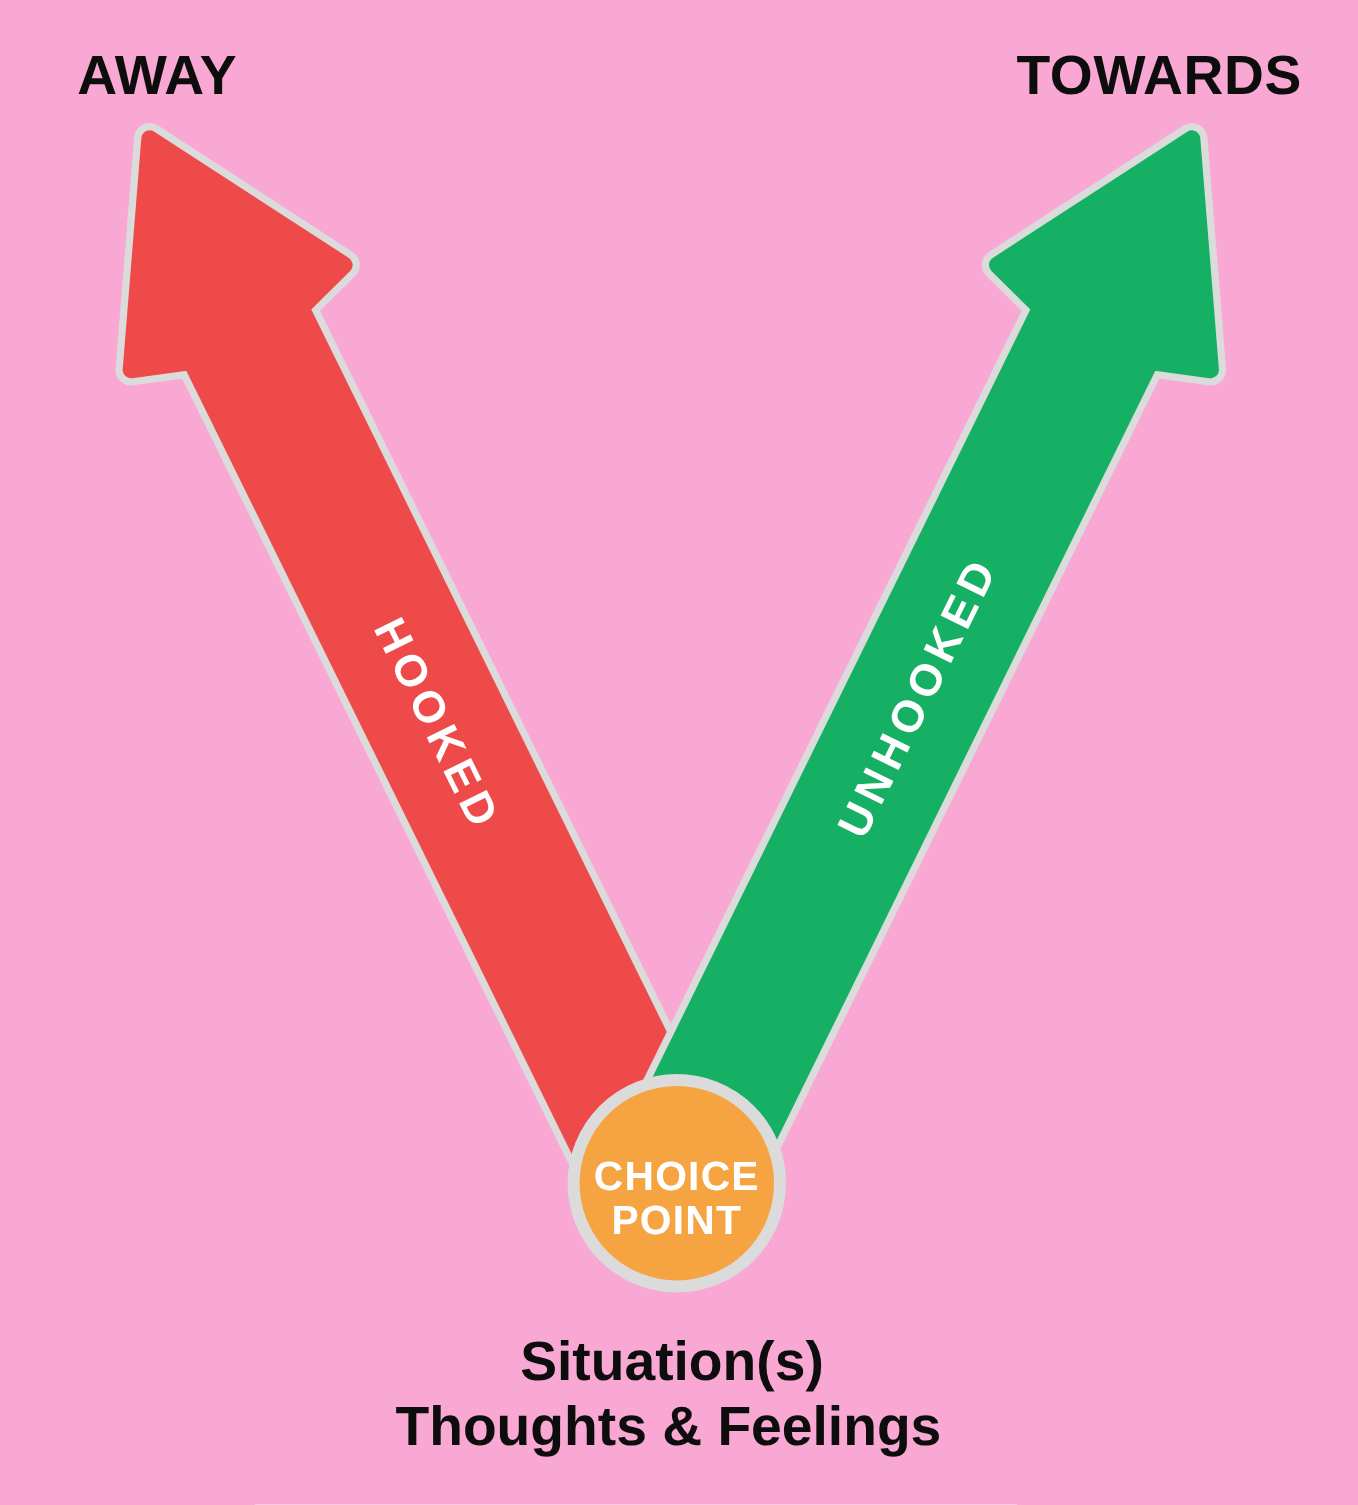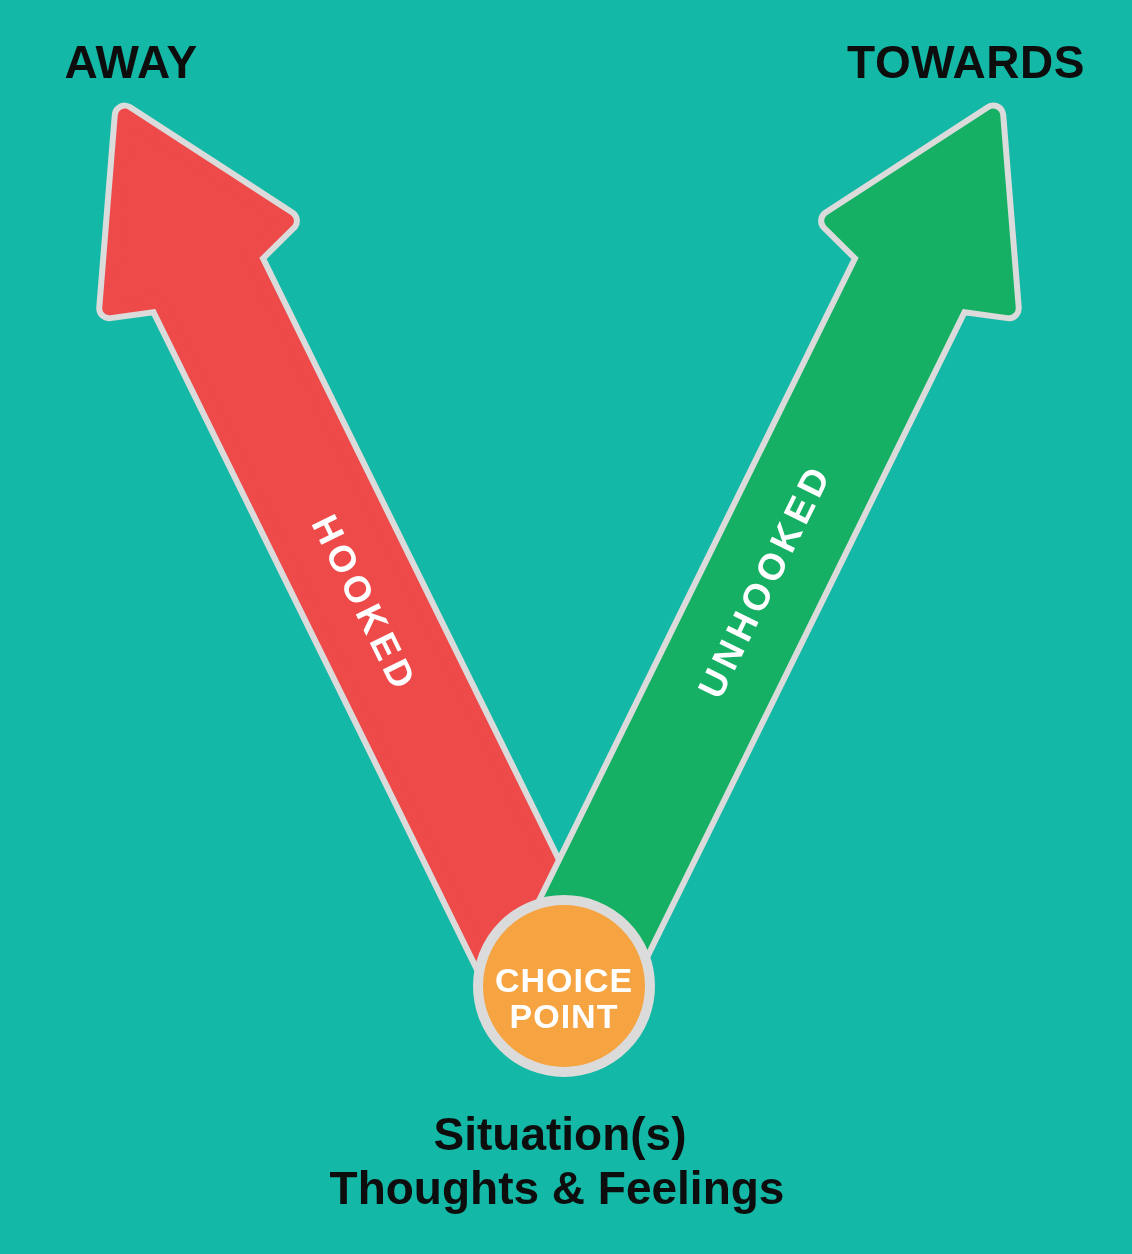--- a/index.html
+++ b/index.html
@@ -4,21 +4,21 @@
 <style>
   html, body {
     margin: 0;
     padding: 0;
     background: #ffffff;
   }
   .stage {
     position: relative;
     width: 1132px;
     height: 1254px;
-    background: #14b8a6;
+    background: #f9a8d4;
     overflow: hidden;
     font-family: "Liberation Sans", sans-serif;
   }
   svg.diagram {
     position: absolute;
     left: 0;
     top: 0;
     width: 1132px;
     height: 1254px;
     display: block;

